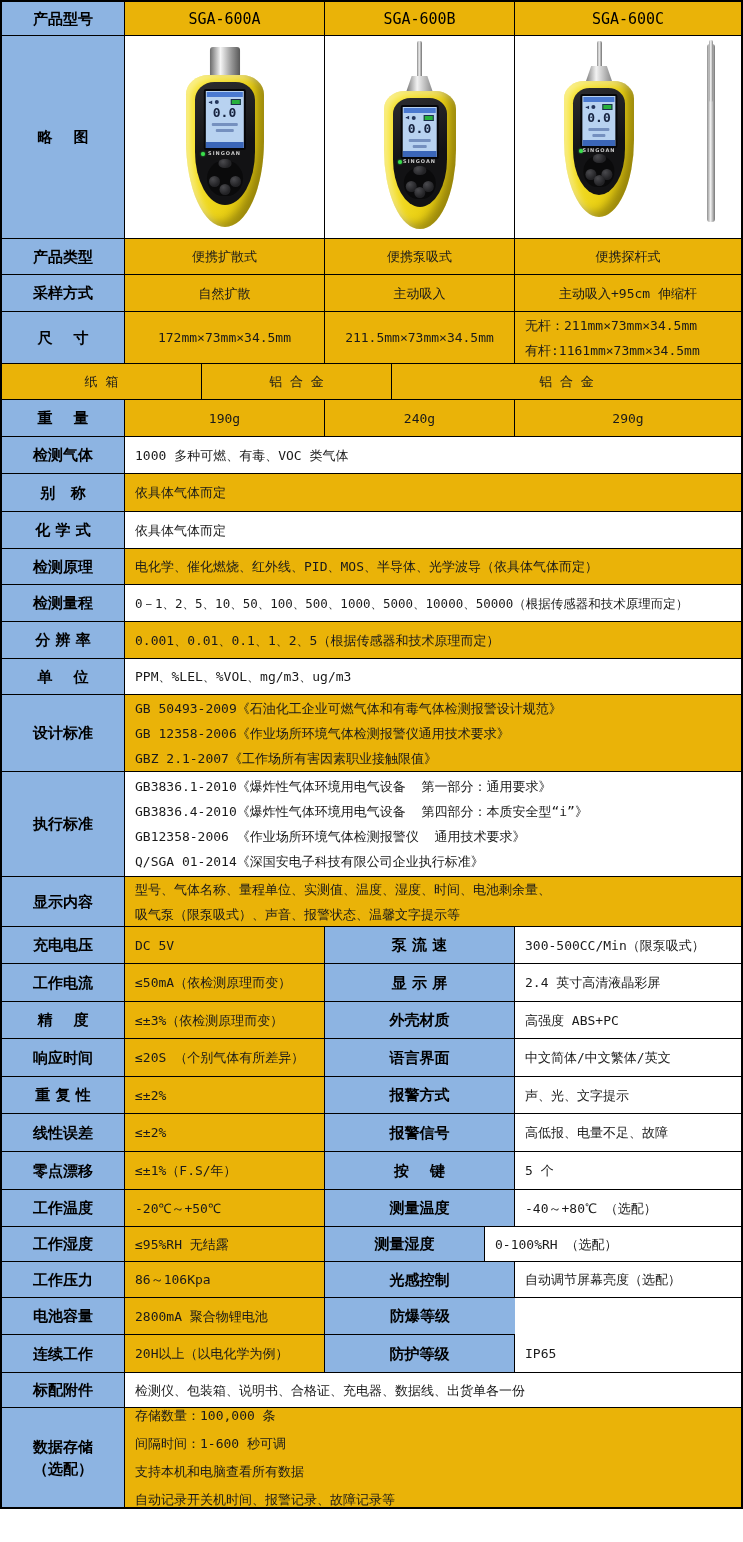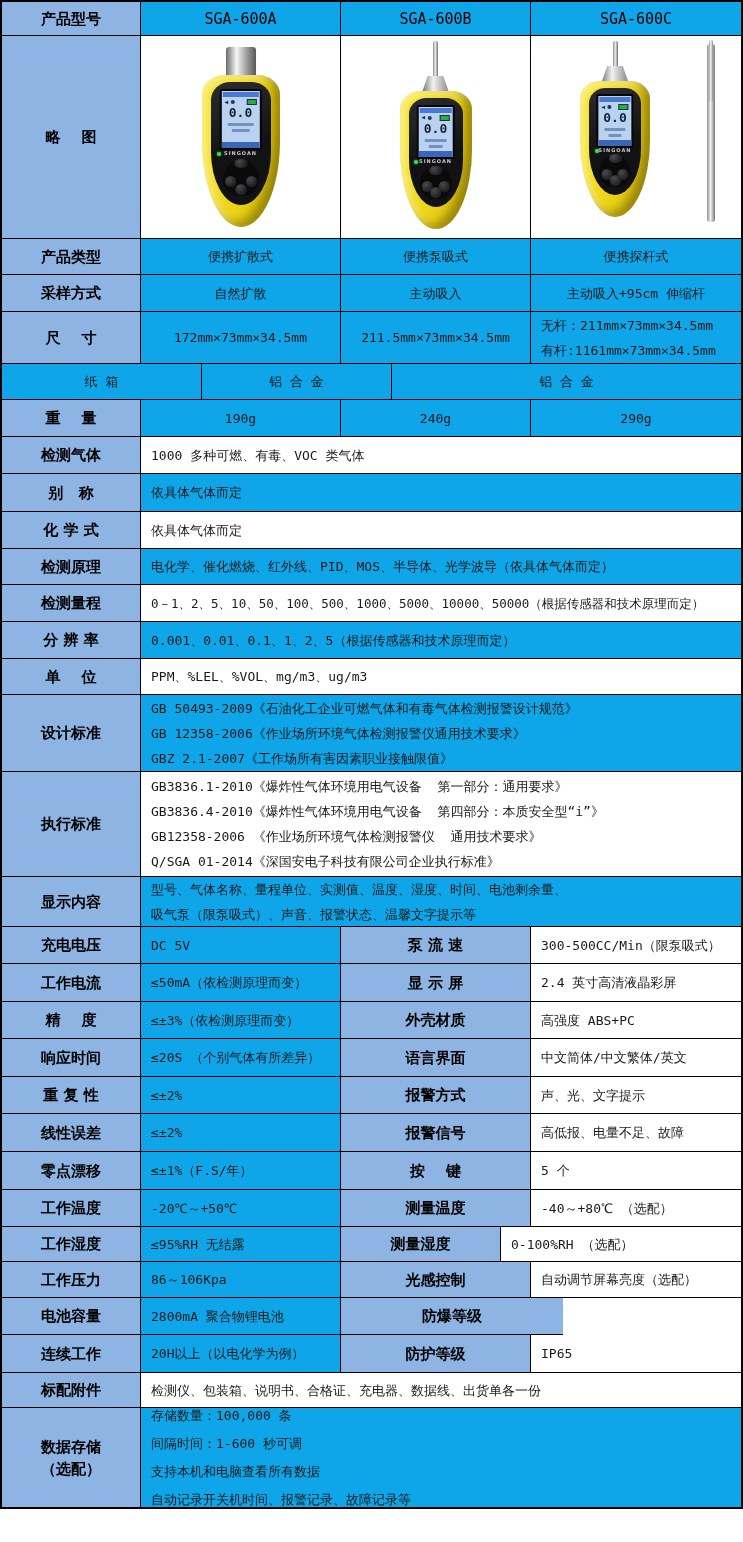--- a/index.html
+++ b/index.html
@@ -11,29 +11,29 @@
   }
   .row { display:flex; overflow:hidden; }
   .cell {
     box-sizing:border-box;
     border-right:1px solid #000; border-bottom:1px solid #000;
     display:flex; align-items:center; overflow:hidden;
   }
   .row:last-child .cell { border-bottom:none; }
   .cell:last-child { border-right:none; }
 
-  .label   { width:139px; background:#8DB4E2; justify-content:center; font-weight:bold; font-size:15px; text-align:center; }
+  .label   { width:123px; background:#8DB4E2; justify-content:center; font-weight:bold; font-size:15px; text-align:center; }
   .col-b   { width:200px; }
   .col-c   { width:190px; }
   .col-d   { flex:1; }
   .grow    { flex:1; }
   .center  { justify-content:center; text-align:center; }
   .leftpad { padding:2px 10px; justify-content:flex-start; text-align:left; }
 
-  .lite    { background:#0ea5e9; }
+  .lite    { background:#eab308; }
   .white   { background:#FFFFFF; }
 
   .val  { font-family:"DejaVu Sans Mono", monospace; font-size:13px; color:#1a1a1a; white-space:pre-wrap; line-height:25px; }
   .lbl  { white-space:pre-wrap; line-height:22px; }
   .mono { font-family:"DejaVu Sans Mono", monospace; font-size:15px; }
 
   
   .sketch-cell { background:#fff; justify-content:center; position:relative; padding:0; }
   .sketch-cell.c-cell { justify-content:flex-start; padding-left:34px; }
 
@@ -522,21 +522,21 @@
         <span class="val">自动调节屏幕亮度（选配）</span>
       </div>
   </div>
   <div class="row" style="height:37px">
     <div class="cell label">
         <span class="lbl">电池容量</span>
       </div>
     <div class="cell col-b lite leftpad">
         <span class="val">2800mA 聚合物锂电池</span>
       </div>
-    <div class="cell col-c label" style="width:222px">
+    <div class="cell col-c label" style="width:190px">
         <span class="lbl">防爆等级</span>
       </div>
   </div>
   <div class="row" style="height:38px">
     <div class="cell label">
         <span class="lbl">连续工作</span>
       </div>
     <div class="cell col-b lite leftpad">
         <span class="val">20H以上（以电化学为例）</span>
       </div>

